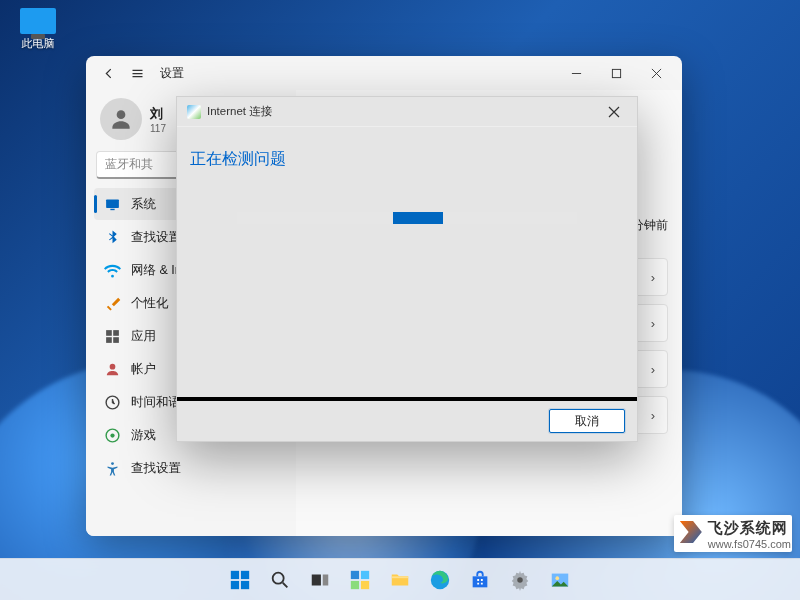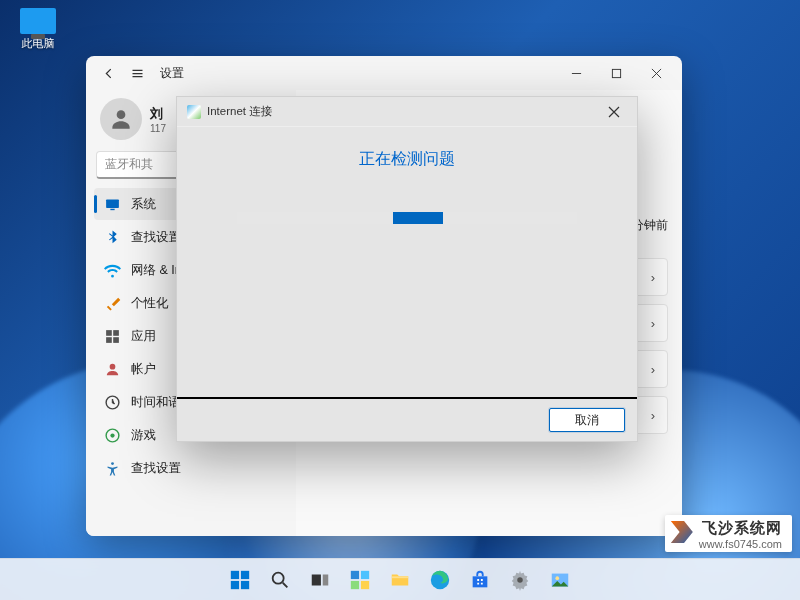--- a/index.html
+++ b/index.html
@@ -48,34 +48,34 @@
 .content-list { position: absolute; top: 168px; right: 14px; width: 46px; display: flex; flex-direction: column; gap: 8px; }
 .content-list .row { height: 38px; background: #fff; border: 1px solid #e6e6e6; border-radius: 4px; display: flex; align-items: center; justify-content: flex-end; padding-right: 12px; color: #555; font-size: 13px; }
 
 
 .ts-dialog { position: absolute; top: 96px; left: 176px; width: 462px; height: 346px; background: #e5e5e5; border: 1px solid #d0d0d0; box-shadow: 0 18px 50px rgba(0,0,0,.35); display: flex; flex-direction: column; }
 .ts-head { height: 30px; display: flex; align-items: center; padding: 0 6px 0 10px; border-bottom: 1px solid #eee; }
 .ts-head .ts-icon { width: 14px; height: 14px; background: linear-gradient(135deg,#4fb5e8,#fff 50%,#7fcb6f); border-radius: 2px; margin-right: 6px; }
 .ts-head .ts-title { font-size: 11.5px; color: #333; }
 .ts-head .spacer { flex: 1; }
 .ts-head .ts-close { width: 34px; height: 24px; display: flex; align-items: center; justify-content: center; color: #333; font-size: 14px; }
-.ts-body { flex: 1; padding: 22px 13px; text-align: center; }
+.ts-body { flex: 1; padding: 22px 13px; }
 .ts-heading { font-size: 16px; color: #0066cc; margin-bottom: 42px; }
 .progress { width: 340px; height: 12px; background: #e6e6e6; margin: 0 auto; position: relative; }
 .progress .seg { position: absolute; left: 46%; top: 0; bottom: 0; width: 50px; background: #0067c0; }
-.ts-foot { height: 44px; border-top: 2px solid #000000; display: flex; align-items: center; justify-content: flex-end; padding: 0 12px; }
+.ts-foot { height: 44px; border-top: 4px solid #000000; display: flex; align-items: center; justify-content: flex-end; padding: 0 12px; }
 .ts-foot .btn { min-width: 76px; height: 24px; border: 1px solid #0067c0; background: #fff; color: #222; font-size: 12px; border-radius: 2px; display: flex; align-items: center; justify-content: center; box-shadow: 0 0 0 1px rgba(0,103,192,.15); }
 
 
 .taskbar { position: absolute; bottom: 0; left: 0; right: 0; height: 42px; background: rgba(238,242,248,.92); backdrop-filter: blur(6px); border-top: 1px solid rgba(0,0,0,.06); display: flex; align-items: center; justify-content: center; gap: 6px; }
 .tb-item { width: 34px; height: 34px; display: flex; align-items: center; justify-content: center; border-radius: 4px; }
 .tb-item svg { width: 22px; height: 22px; }
 
 
-.watermark { position: absolute; right: 8px; bottom: 48px; background: #fff; padding: 4px 10px 2px 34px; font-size: 10px; color: #333; border-radius: 2px; box-shadow: 0 2px 6px rgba(0,0,0,.2); text-align: right; }
+.watermark { position: absolute; right: 8px; bottom: 48px; background: #fff; padding: 4px 1px 2px 34px; font-size: 10px; color: #333; border-radius: 2px; box-shadow: 0 2px 6px rgba(0,0,0,.2); }
 .watermark .big { font-size: 15px; font-weight: 600; letter-spacing: 1px; }
 .watermark .small { font-size: 11px; color: #666; }
 .watermark::before { content: ""; position: absolute; left: 6px; top: 6px; width: 22px; height: 22px; background: linear-gradient(135deg,#ff6a00,#1e5fb3); clip-path: polygon(0 0, 60% 0, 100% 50%, 60% 100%, 0 100%, 40% 50%); }
 </style>
 </head>
 <body>
 
 <div class="wallpaper">
   <div class="bloom b1"></div>
   <div class="bloom b2"></div>

